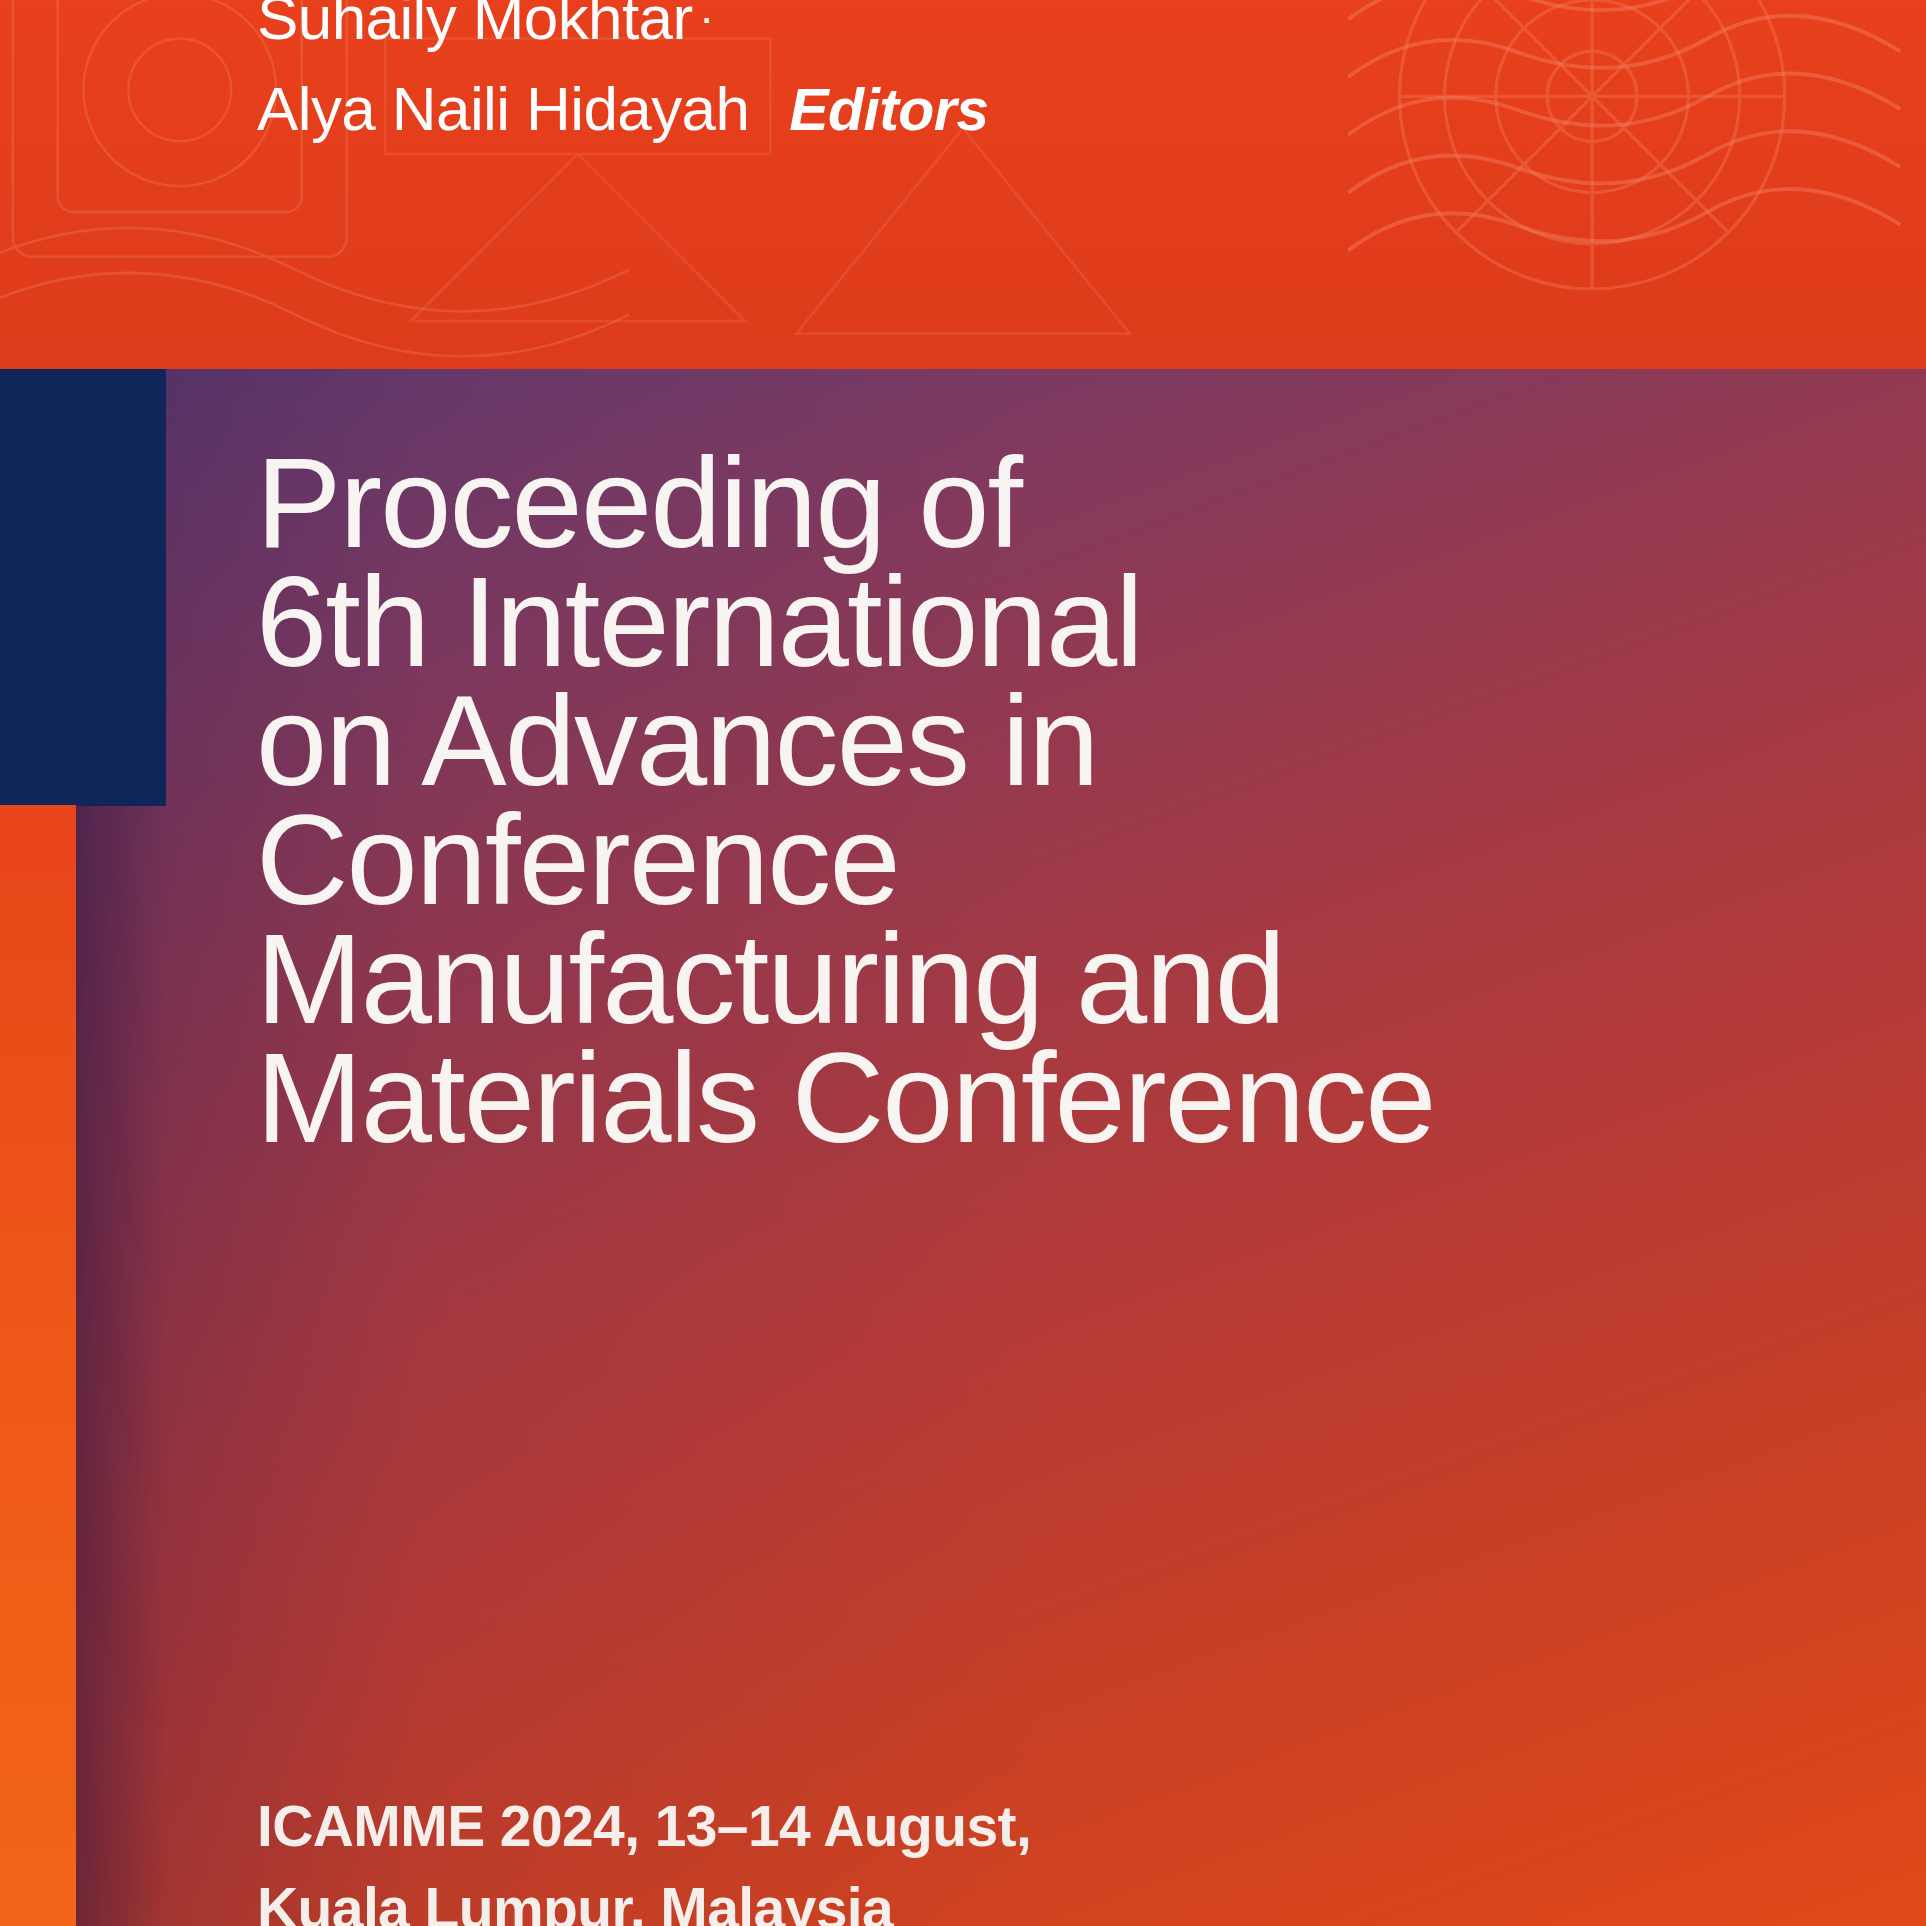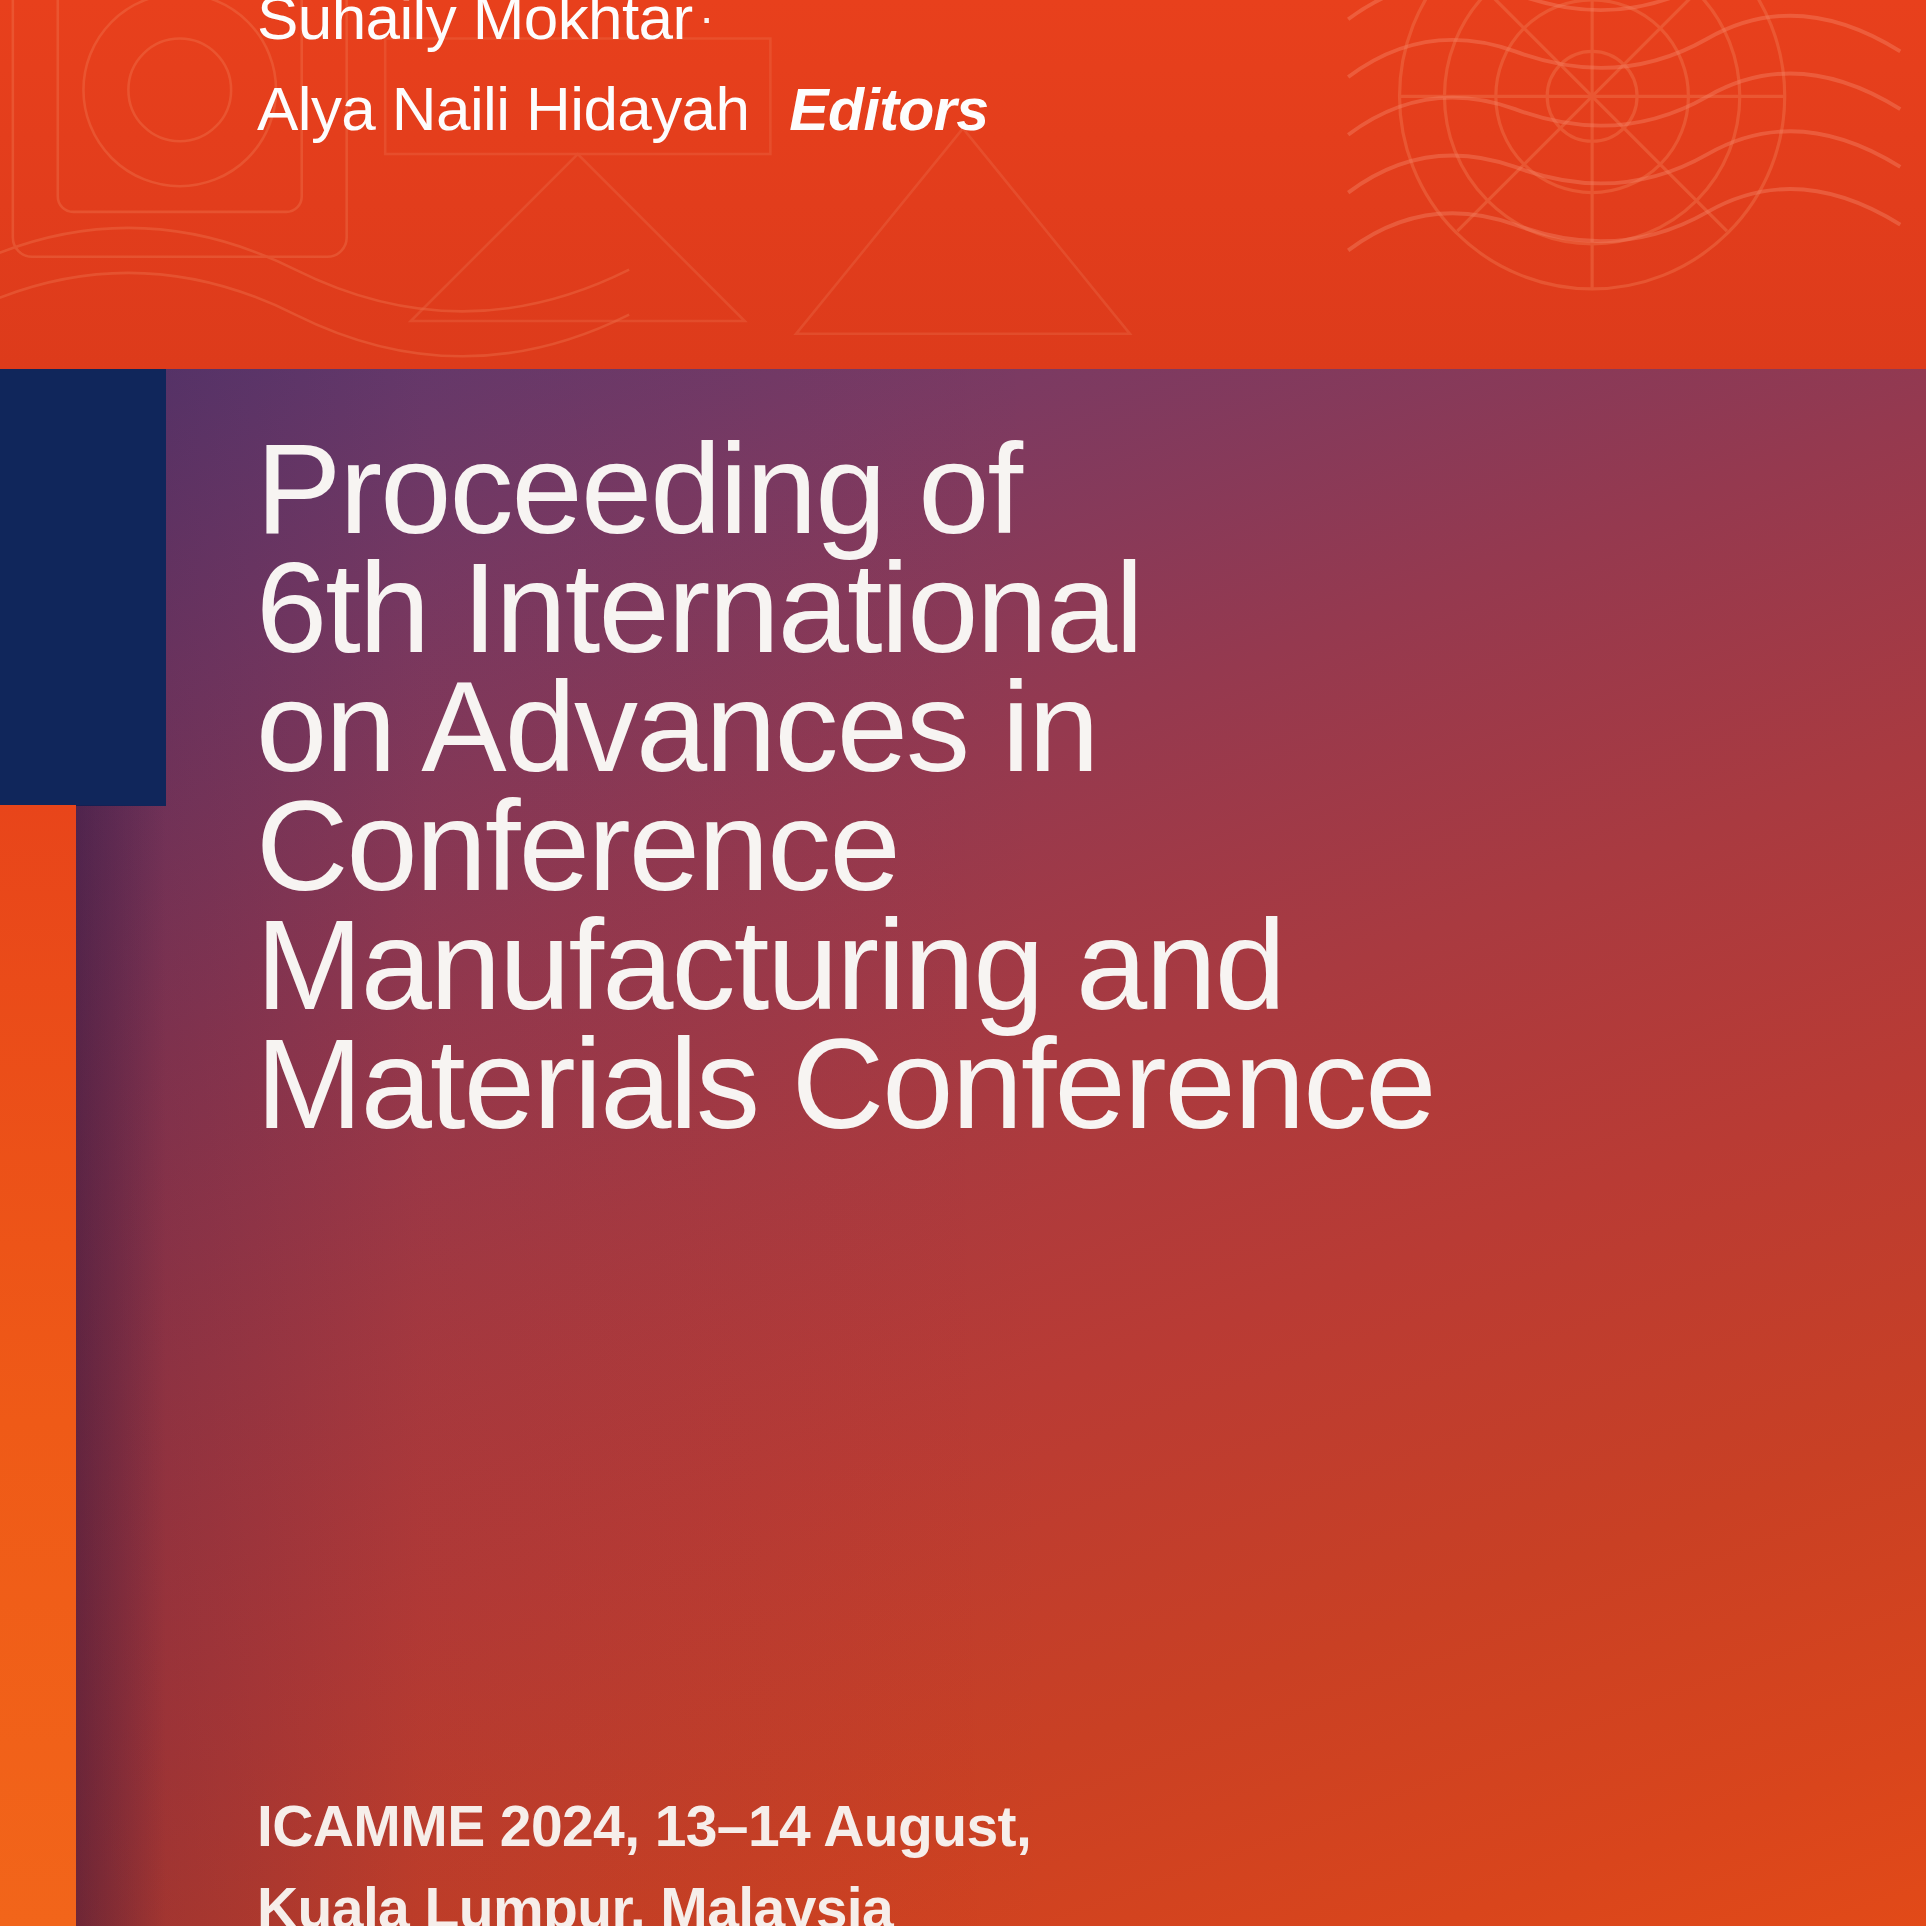--- a/index.html
+++ b/index.html
@@ -120,21 +120,21 @@
     font-weight: 700;
     padding-left: 40px;
     font-size: 59px;
     text-align: right;
   }
 
   
   .title-wrap {
     position: absolute;
     left: 256px;
-    top: 429px;
+    top: 443px;
     width: 1605px;
   }
   .title-line {
     font-size: 128px;
     line-height: 119px;
     font-weight: 400;
     color: #f7f4f2;
     letter-spacing: -1.9px;
     white-space: nowrap;
   }

